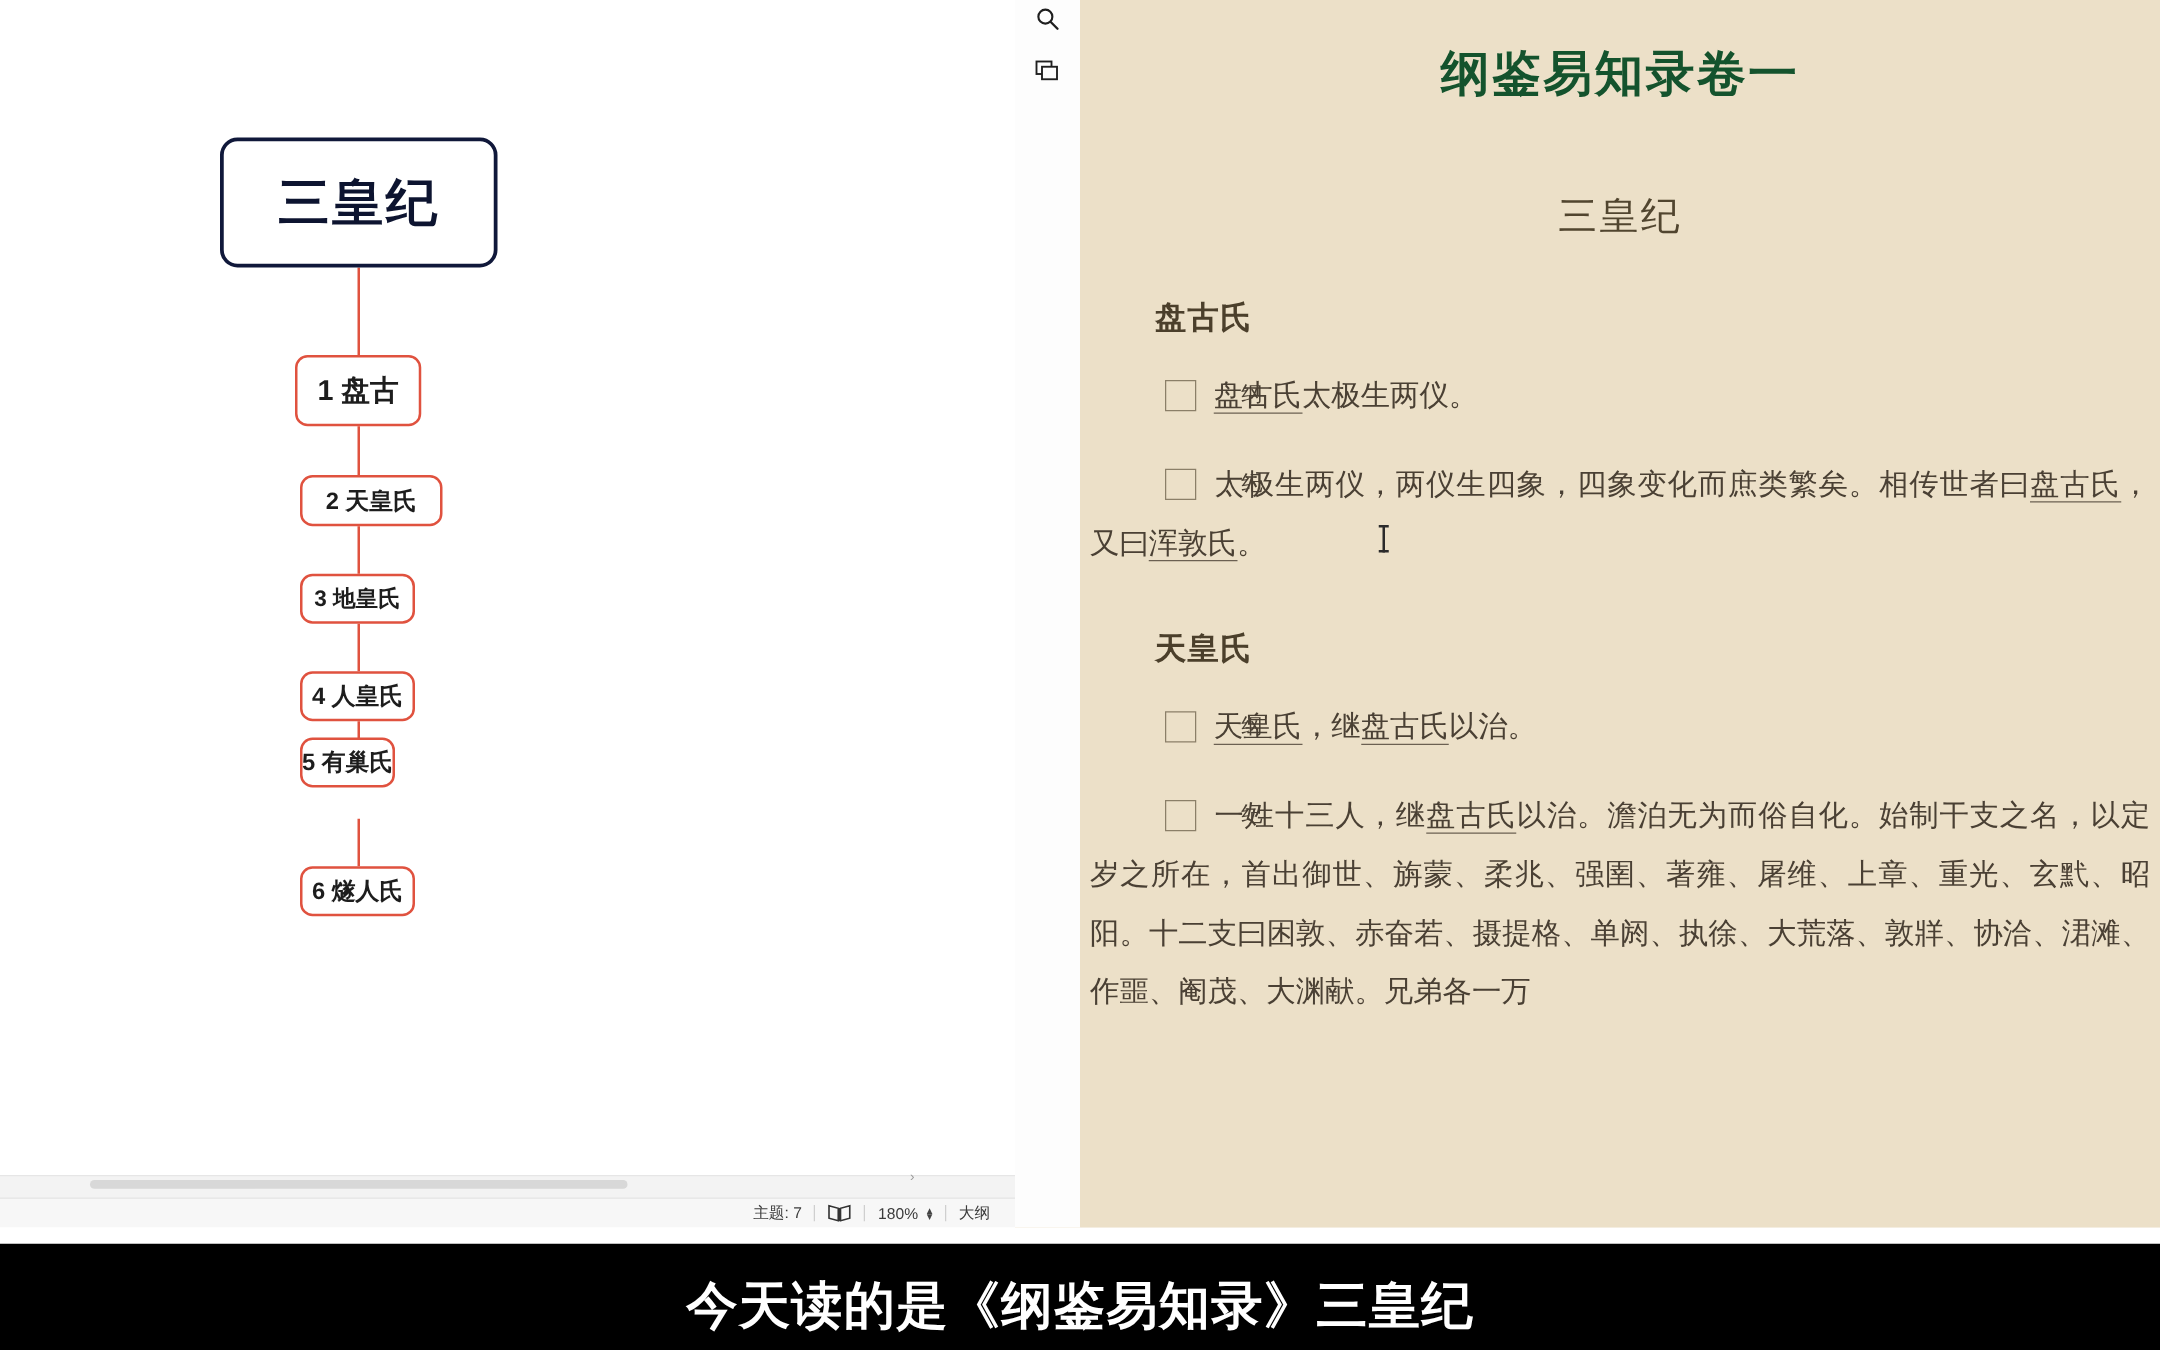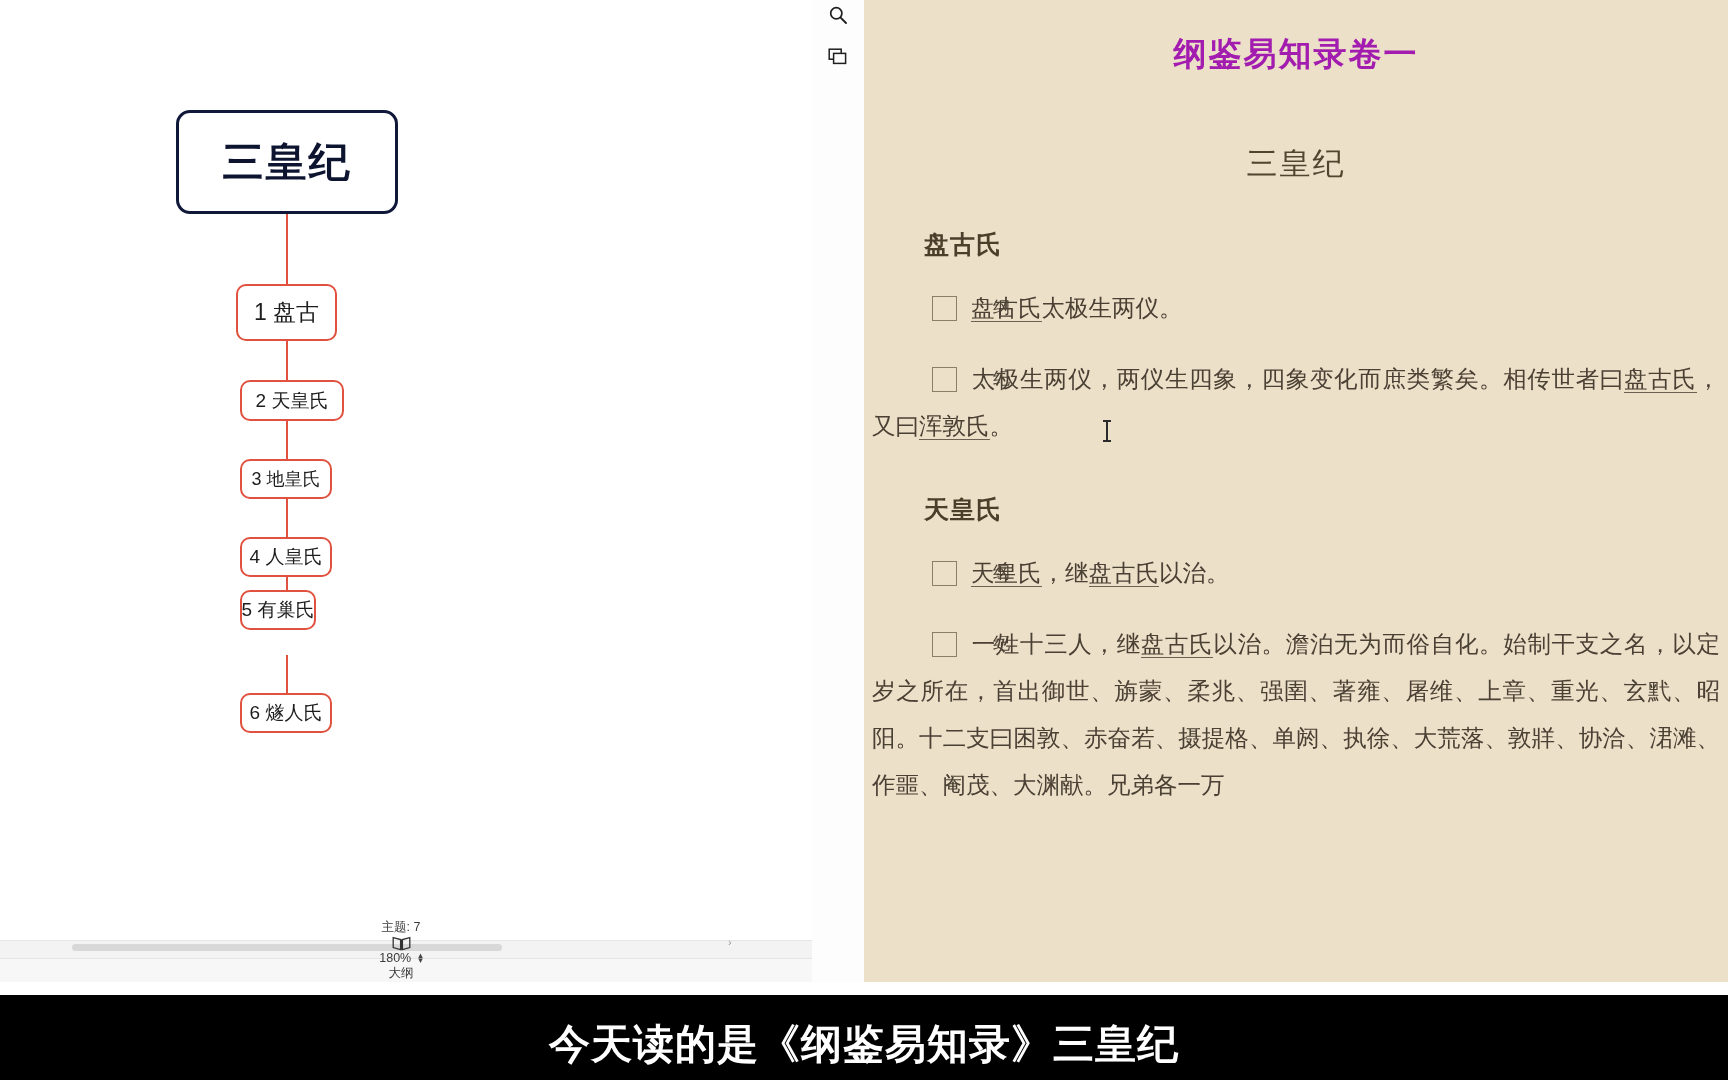--- a/index.html
+++ b/index.html
@@ -49,21 +49,21 @@
     border: 3px solid #10183a;
     border-radius: 14px;
     color: #0d1430;
     font-weight: bold;
     letter-spacing: 2px;
   }
   .node-child {
     border: 2px solid #e0523f;
     border-radius: 10px;
     color: #1d1d1d;
-    font-weight: normal;
+    font-weight: bold;
   }
   .connector {
     position: absolute;
     background: #e0523f;
     width: 2px;
   }
 
   
   #canvas-hscroll-track {
     position: absolute;
@@ -100,21 +100,20 @@
     height: 24px;
     background: #f7f7f7;
     border-top: 1px solid #e4e4e4;
     display: flex;
     align-items: center;
     justify-content: flex-end;
     padding-right: 10px;
     box-sizing: border-box;
     font-size: 12.5px;
     color: #3b3b3b;
-    flex-direction: column;
   }
   #statusbar .sb-item {
     display: flex;
     align-items: center;
     gap: 5px;
     padding: 0 10px;
   }
   #statusbar .sb-sep {
     width: 1px;
     height: 13px;
@@ -164,23 +163,23 @@
     left: 52px; top: 0;
     width: 864px;
     height: 982px;
     background: #ece0c8;
     color: #403524;
     font-family: "Liberation Serif", "DejaVu Serif", serif;
     overflow: hidden;
   }
   #book-title {
     text-align: center;
-    font-size: 33px;
-    font-weight: bold;
-    color: #a21caf;
+    font-size: 39px;
+    font-weight: bold;
+    color: #14532d;
     letter-spacing: 2px;
     margin-top: 32px;
   }
   #chapter-title {
     text-align: center;
     font-size: 31px;
     color: #51452f;
     margin-top: 66px;
     letter-spacing: 2px;
   }
@@ -271,21 +270,21 @@
       <div class="connector" style="left:286px; top:655px; height:38px;"></div>
 
       <div class="node node-root" style="left:176px; top:110px; width:222px; height:104px; font-size:41px;">
         <span>三皇纪</span>
       </div>
 
       <div class="node node-child" style="left:236px; top:284px; width:101px; height:57px; font-size:23px;">
         <span>1 盘古</span>
       </div>
 
-      <div class="node node-child" style="left:240px; top:380px; width:104px; height:41px; font-size:19px;">
+      <div class="node node-child" style="left:240px; top:380px; width:114px; height:41px; font-size:19px;">
         <span>2 天皇氏</span>
       </div>
 
       <div class="node node-child" style="left:240px; top:459px; width:92px; height:40px; font-size:18px;">
         <span>3 地皇氏</span>
       </div>
 
       <div class="node node-child" style="left:240px; top:537px; width:92px; height:40px; font-size:19px;">
         <span>4 人皇氏</span>
       </div>

